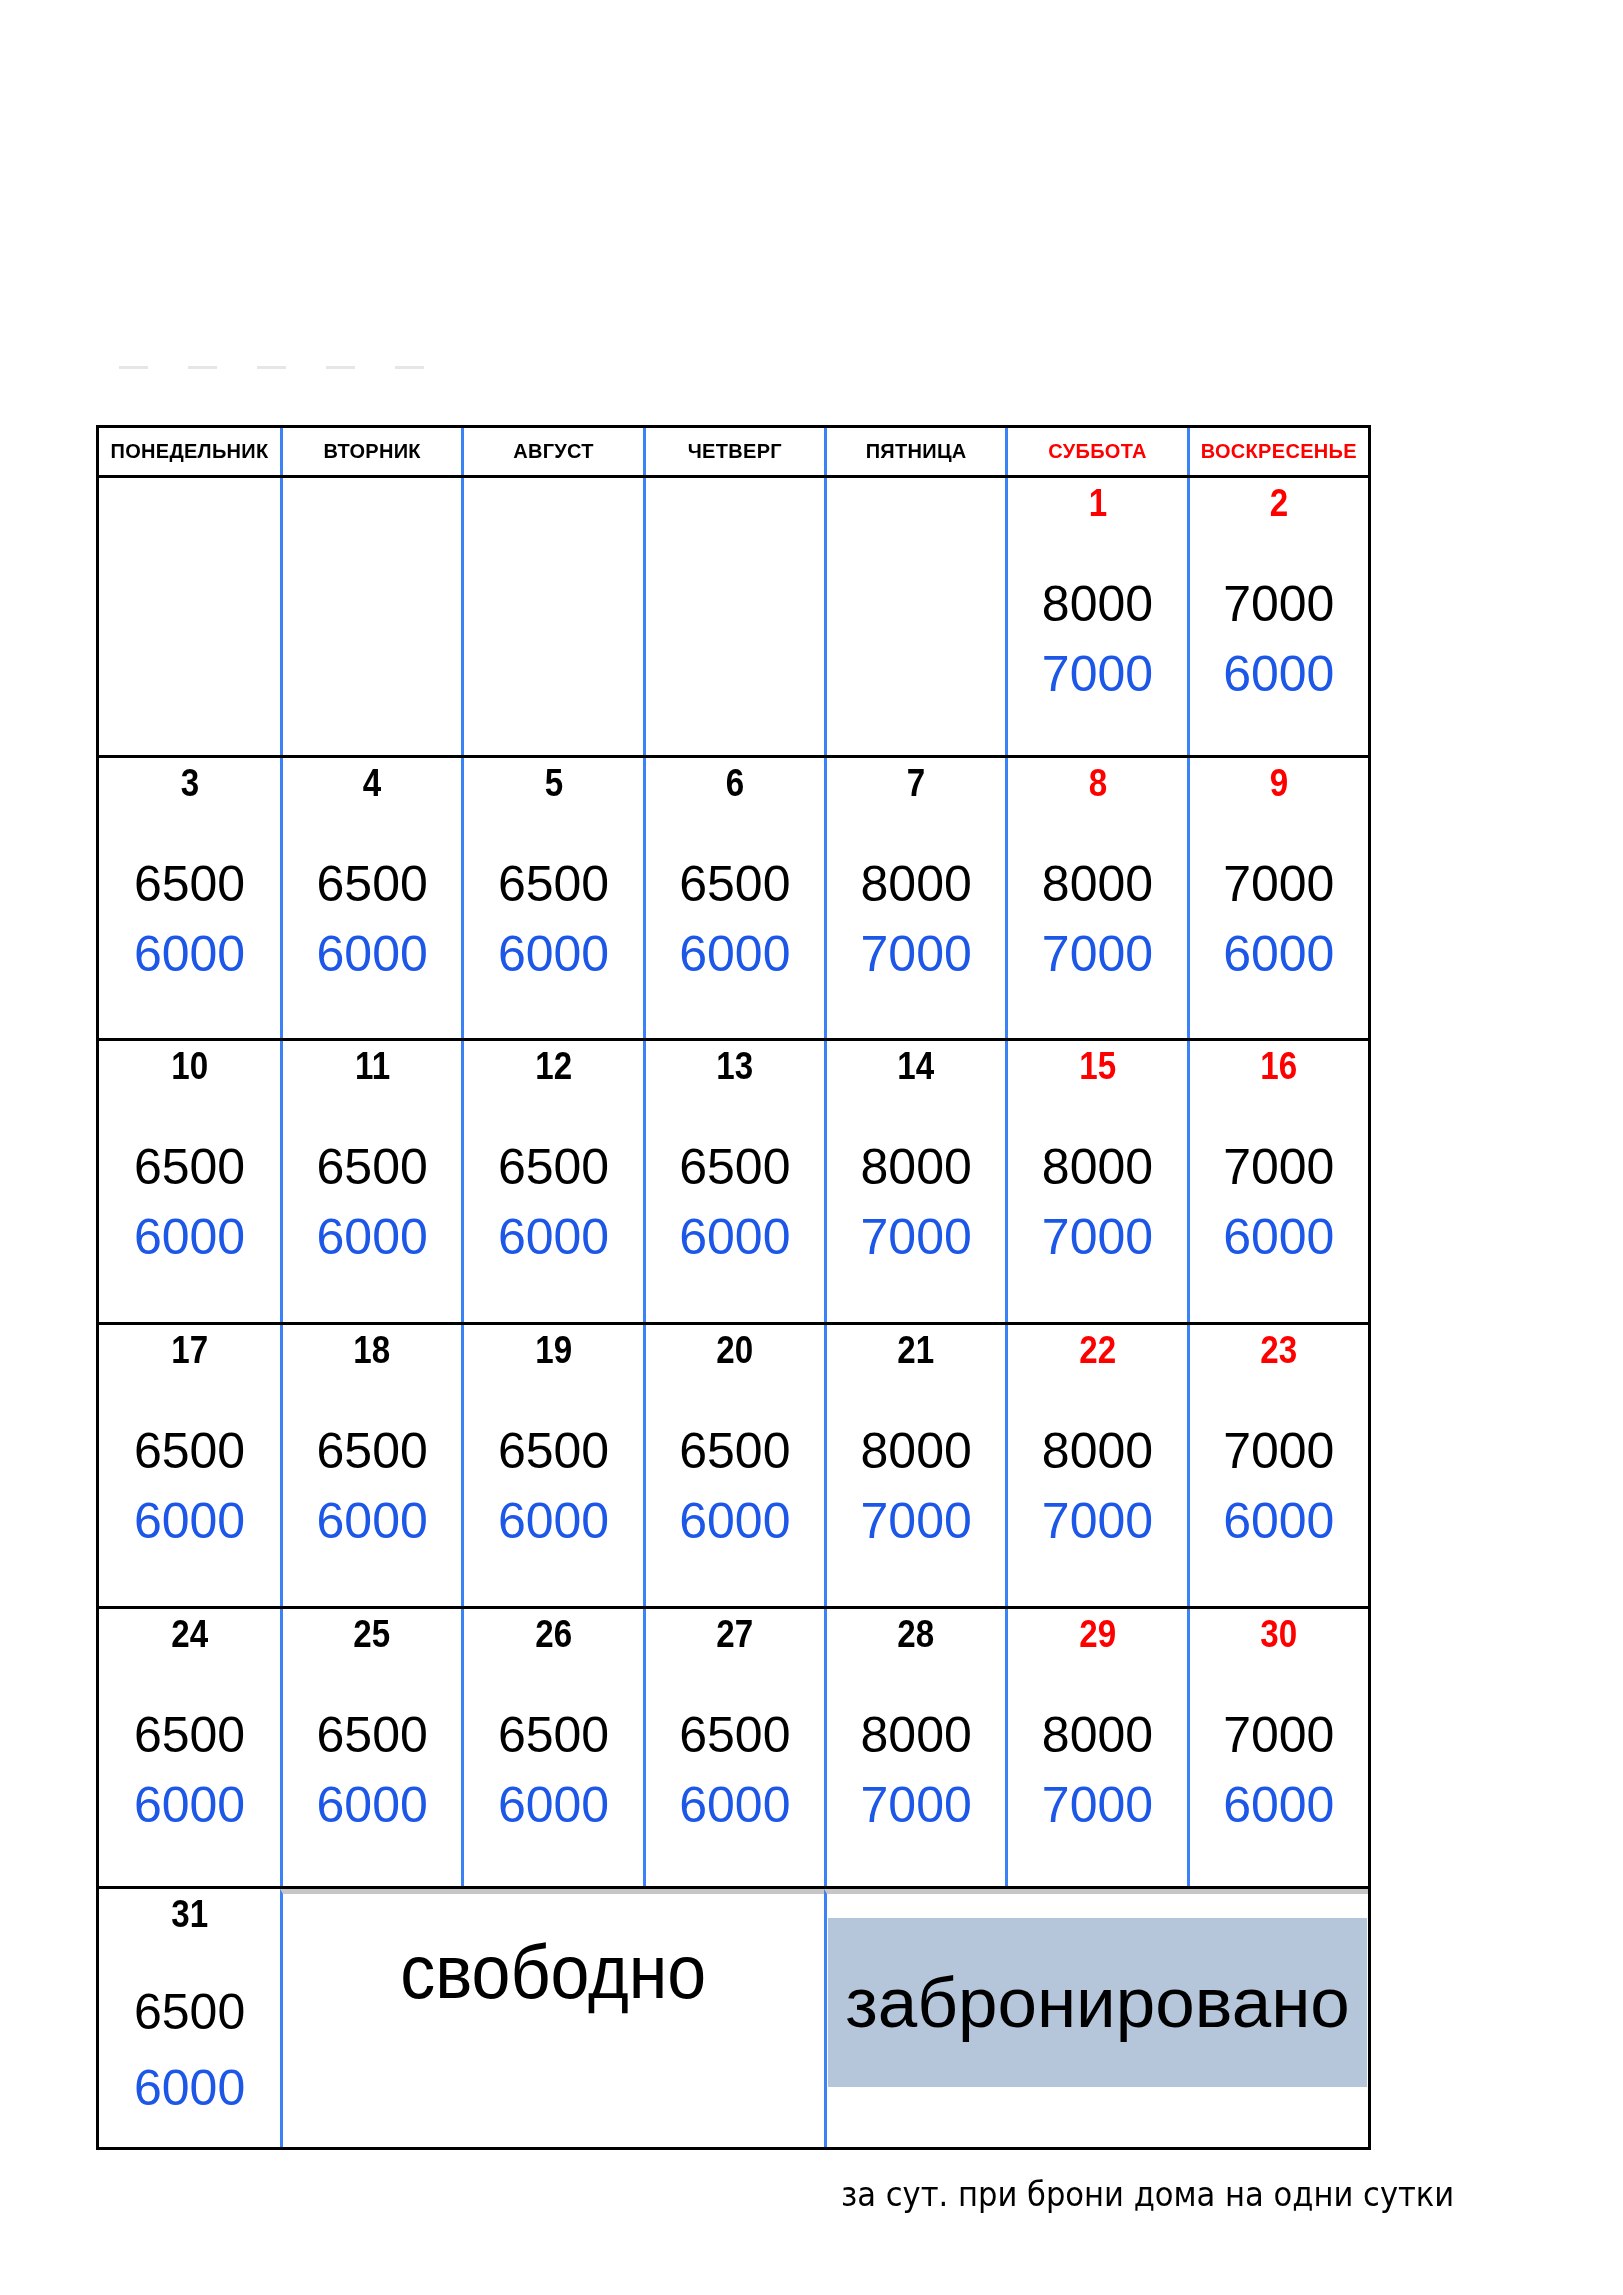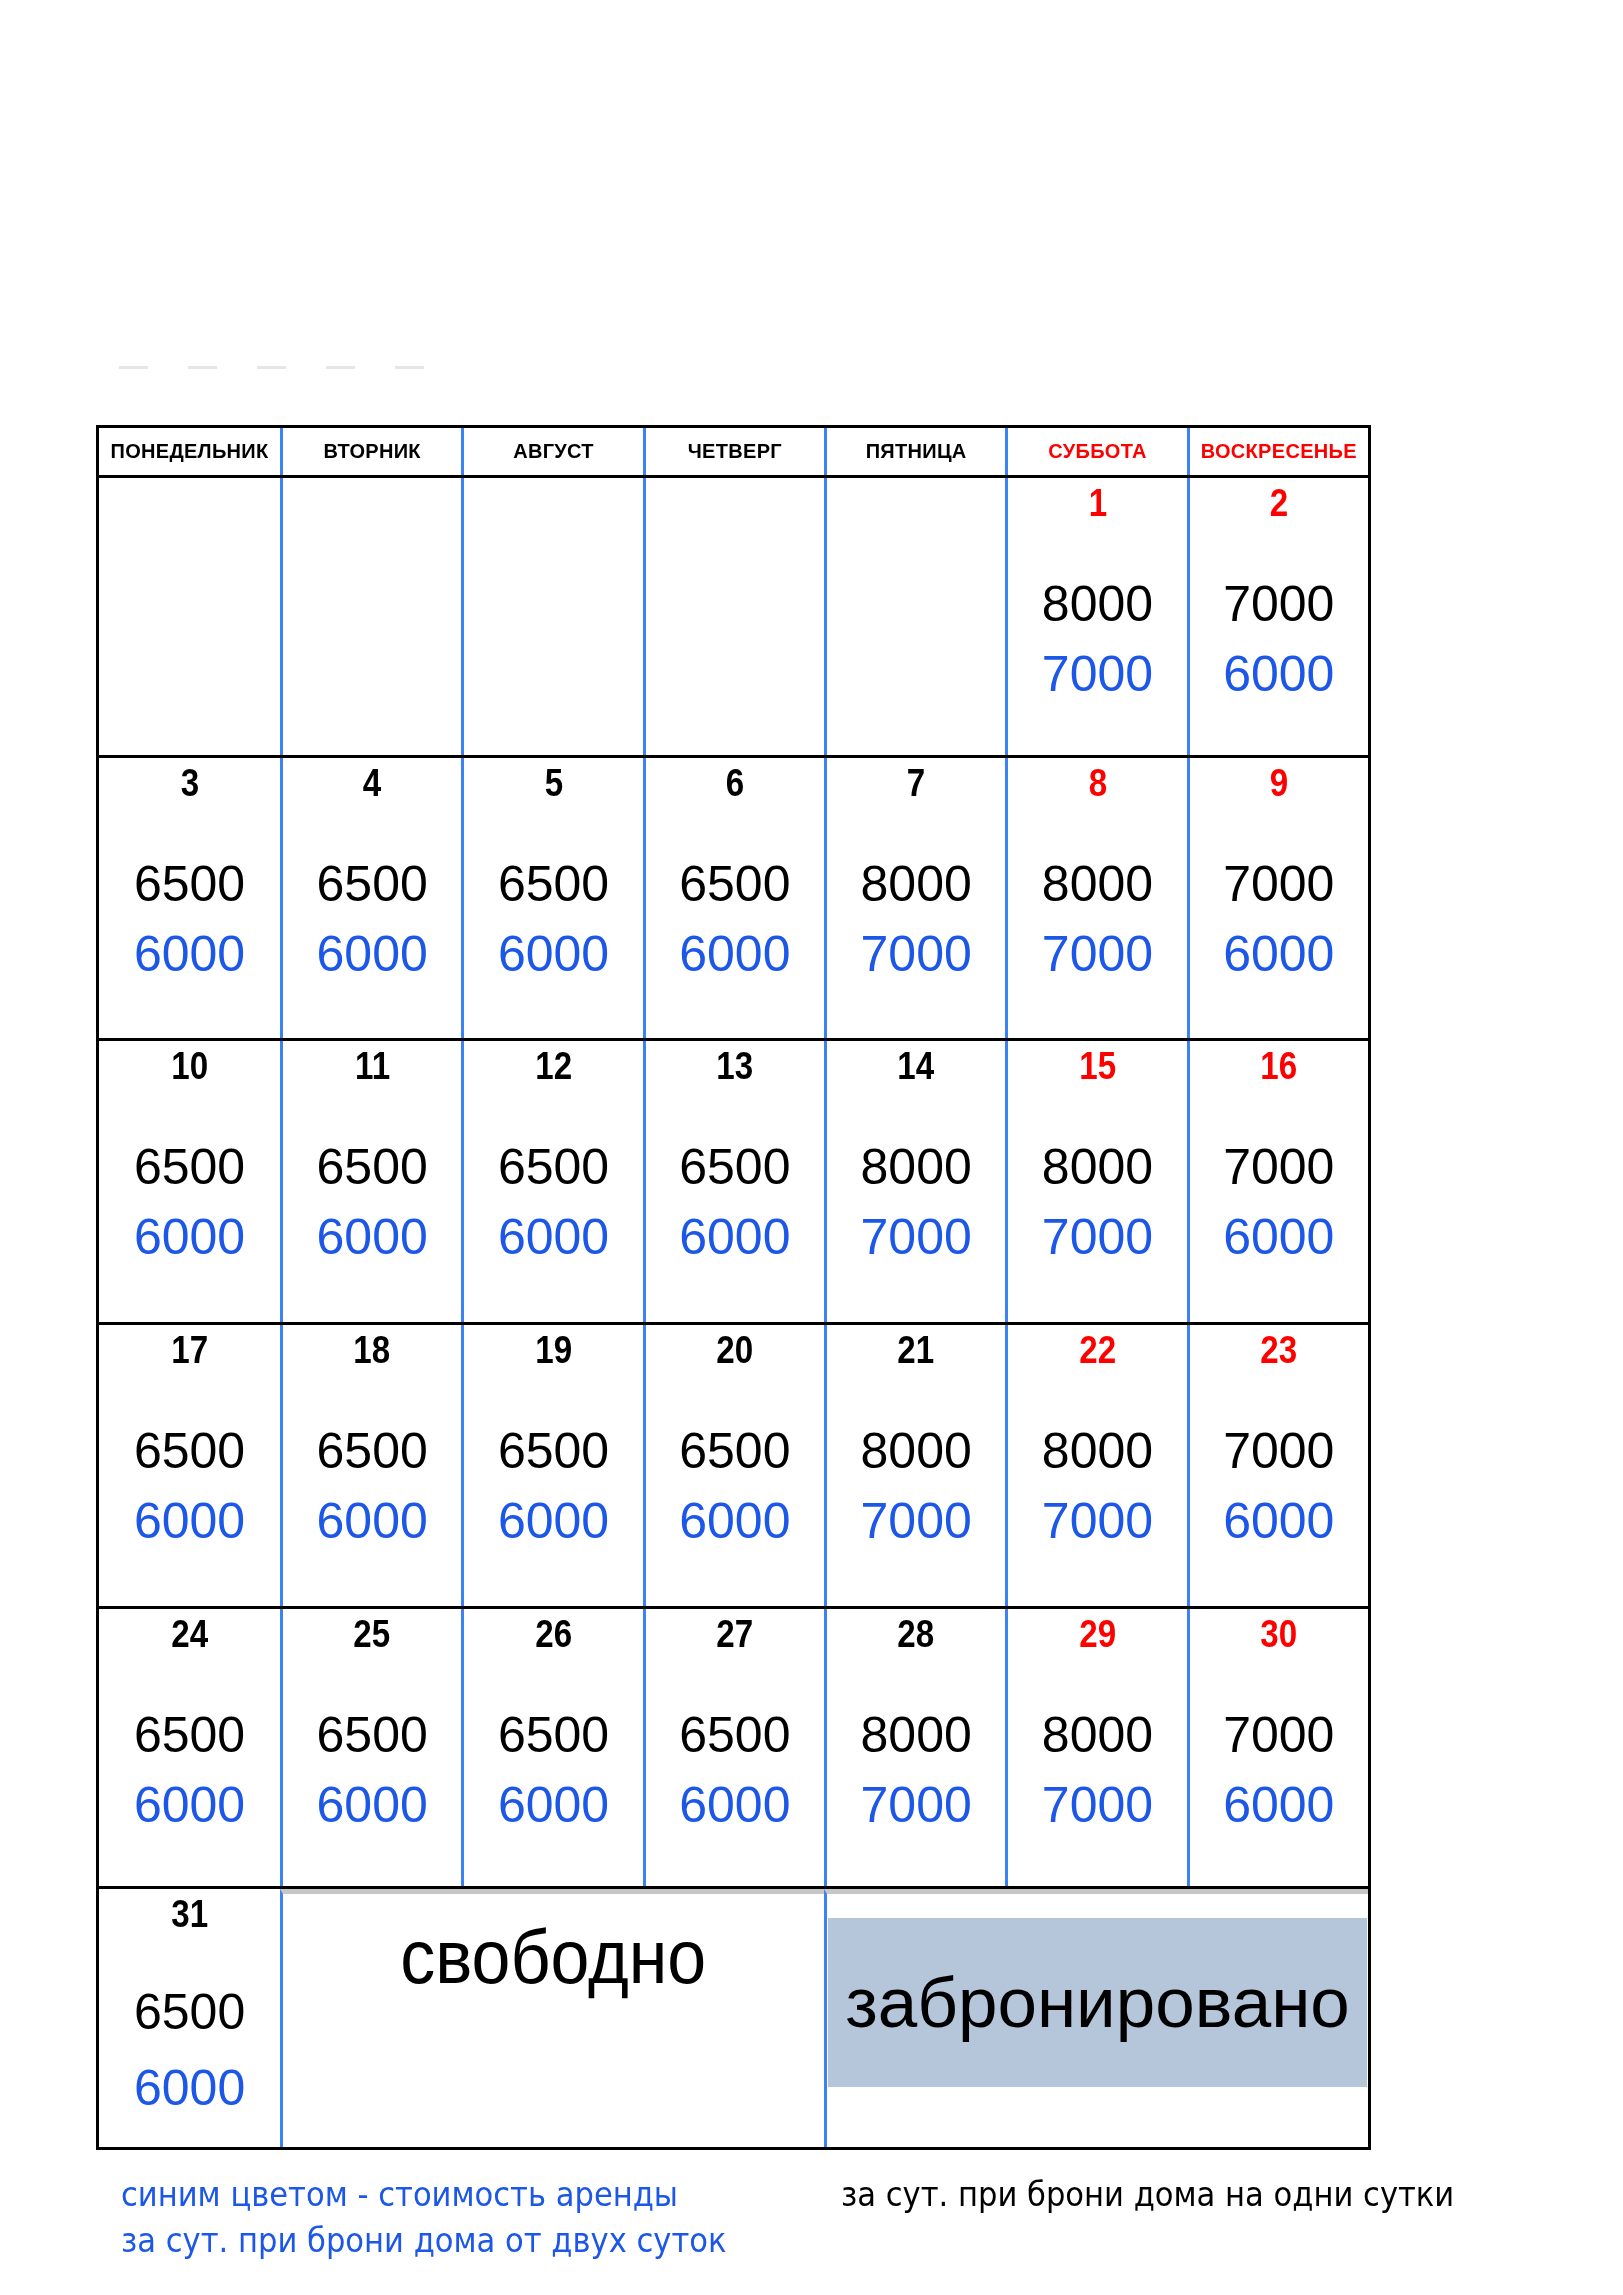--- a/index.html
+++ b/index.html
@@ -33,21 +33,21 @@
     font-weight:bold;font-size:39px;line-height:1;}
   .day .cond{transform:scaleX(.85);}
   .day.wk{color:var(--red,#fe0000);}
   .price{position:absolute;left:0;width:100%;text-align:center;
     font-size:50px;line-height:1;}
   .p1{top:101px;}
   .p2{top:171px;color:var(--blue,#1c57e8);}
   .row.last .p1{top:98px;}
   .row.last .p2{top:174px;}
   .merged{width:612px;border-top:5.9px solid #c6c6c6;}
-  .free-cell{text-align:center;padding-top:25px;font-size:76px;line-height:1;}
+  .free-cell{text-align:center;padding-top:40px;font-size:76px;line-height:1;}
   .free-cell .cond{transform:scaleX(.92);}
   .booked-box{margin:23.6px 1.3px 0 1.3px;height:169px;
     background:var(--bookedbg,#b5c6db);
     text-align:center;line-height:169px;font-size:71px;white-space:nowrap;}
   
   .legend{position:absolute;top:2171px;font-family:"DejaVu Sans",sans-serif;
     font-size:34px;line-height:46px;white-space:nowrap;}
   .legend .cond{transform:scaleX(.9);transform-origin:0 50%;}
   #legend-blue{left:121px;color:var(--blue,#1c57e8);}
   #legend-black{left:841px;color:#000;}
@@ -261,28 +261,20 @@
         <span class="cond">свободно</span>
       </div>
       <div class="cell merged">
         <div class="booked-box">
           <span>забронировано</span>
         </div>
       </div>
     </div>
   </div>
 
-  <div class="legend" id="legend-blue">
-    <div>
-      <span class="cond">синим цветом - стоимость аренды</span>
-    </div>
-    <div>
-      <span class="cond">за сут. при брони дома от двух суток</span>
-    </div>
-  </div>
   <div class="legend" id="legend-black">
     <div>
       <span class="cond">за сут. при брони дома на одни сутки</span>
     </div>
   </div>
 
 </div>
 
 
 </body></html>

